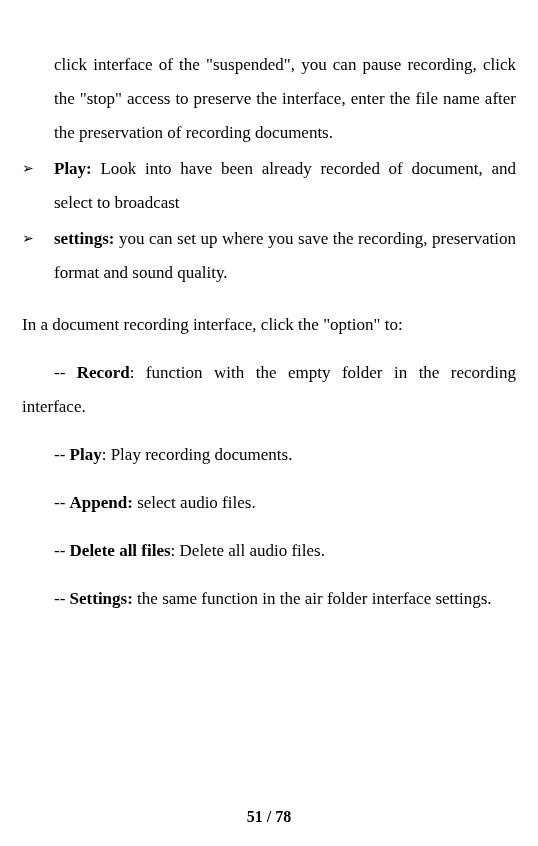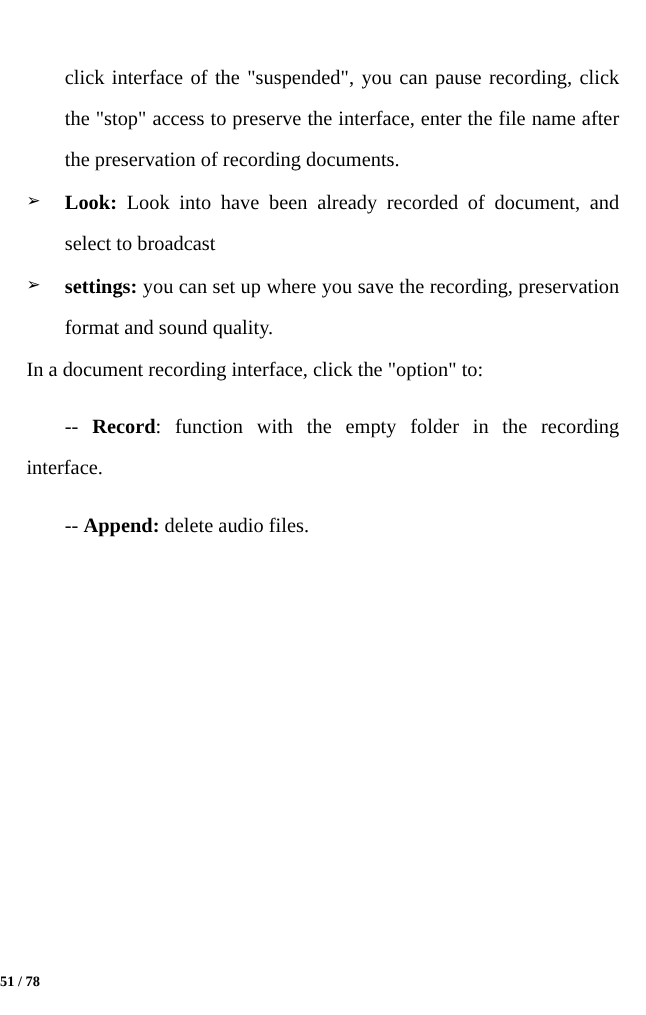--- a/index.html
+++ b/index.html
@@ -33,71 +33,81 @@
       width: 32px;
       font-size: 14px;
       padding-top: 3px;
     }
     .bullet-text {
       flex: 1;
       text-align: justify;
     }
     .flush-para {
       text-align: justify;
-      margin-top: 1px;
+      margin-top: 18px;
     }
     .sub-item {
       text-indent: 32px;
       text-align: justify;
       margin-top: 14px;
     }
     .bold {
       font-weight: bold;
     }
     .page-number {
       position: absolute;
       bottom: 20px;
       left: 0;
       right: 0;
+      text-align: center;
       font-weight: bold;
-      font-size: 12px;
+      font-size: 16px;
     }
   </style>
 </head>
 <body>
 
 <div class="content">
 
   <div class="indent-block">click interface of the "suspended", you can pause recording, click the "stop" access to preserve the interface, enter the file name after the preservation of recording documents.</div>
 
   <div class="bullet-item">
     <div class="bullet-marker">➢</div>
     <div class="bullet-text">
-      <span class="bold">Look:</span><span> Look into have been already recorded of document, and select to broadcast</span>
+      <span class="bold">Play:</span><span> Look into have been already recorded of document, and select to broadcast</span>
     </div>
   </div>
 
   <div class="bullet-item">
     <div class="bullet-marker">➢</div>
     <div class="bullet-text">
       <span class="bold">settings:</span><span> you can set up where you save the recording, preservation format and sound quality.</span>
     </div>
   </div>
 
   <div class="flush-para">In a document recording interface, click the "option" to:</div>
 
   <div class="sub-item">
     <span>-- </span><span class="bold">Record</span><span>: function with the empty folder in the recording interface.</span>
   </div>
 
+  <div class="sub-item">
+    <span>-- </span><span class="bold">Play</span><span>: Play recording documents.</span>
+  </div>
 
 
 
   <div class="sub-item">
-    <span>-- </span><span class="bold">Append:</span><span> delete audio files.</span>
+    <span>-- </span><span class="bold">Append:</span><span> select audio files.</span>
   </div>
 
+  <div class="sub-item">
+    <span>-- </span><span class="bold">Delete all files</span><span>: Delete all audio files.</span>
+  </div>
 
+  <div class="sub-item">
+    <span>-- </span><span class="bold">Settings:</span><span> the same function in the air folder interface settings.</span>
+  </div>
 
 
 </div>
 
 <div class="page-number">51 / 78</div>
 
 </body></html>

